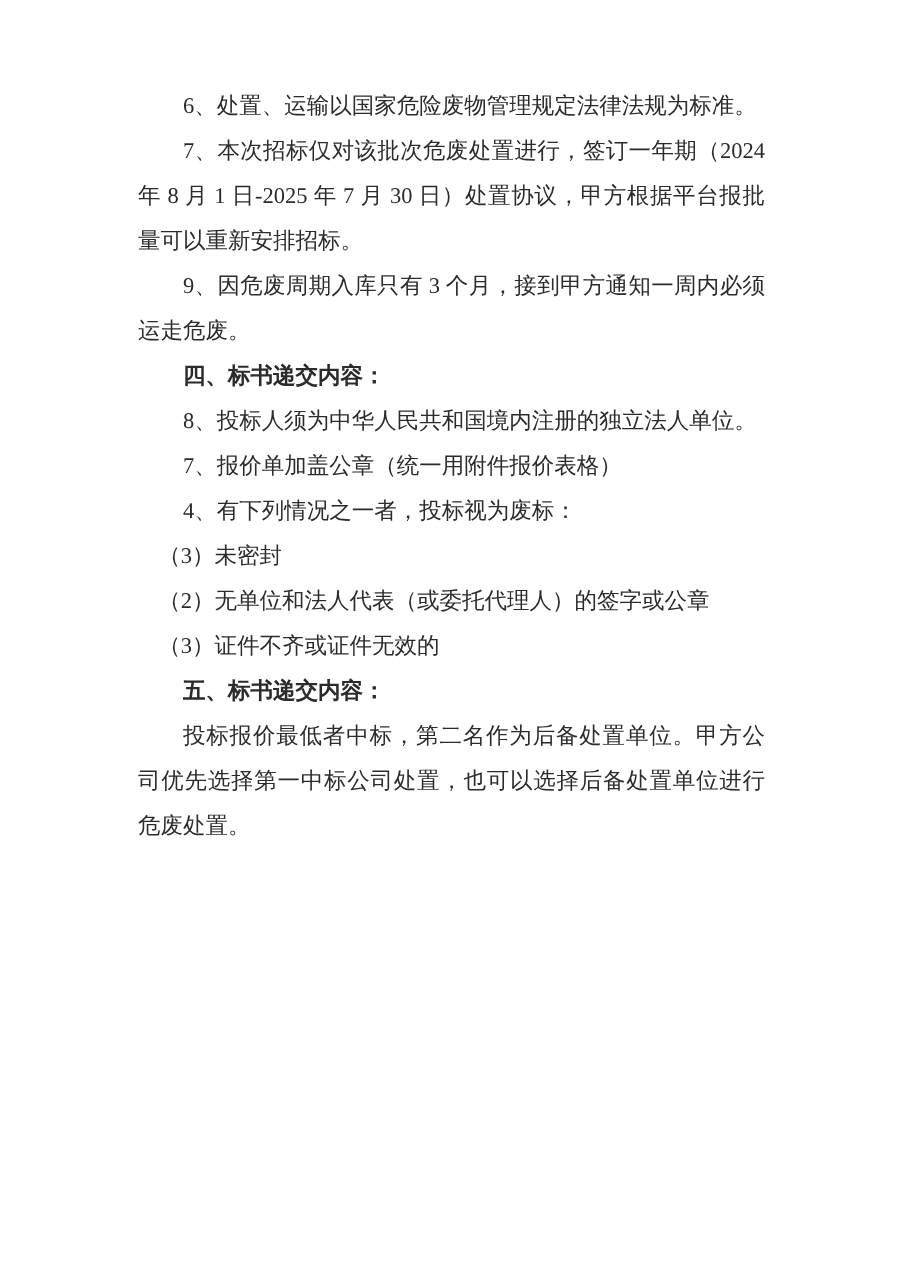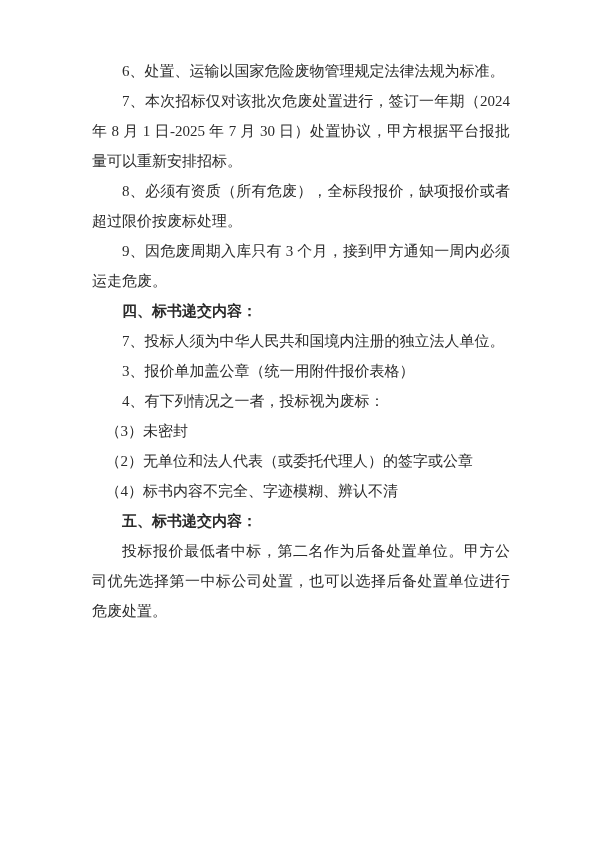--- a/index.html
+++ b/index.html
@@ -37,25 +37,24 @@
     margin-top: 9px;
   }
 </style>
 </head>
 <body>
 
 <div class="page">
   <div class="doc">
     <p>6、处置、运输以国家危险废物管理规定法律法规为标准。</p>
     <p>7、本次招标仅对该批次危废处置进行，签订一年期（2024 年 8 月 1 日-2025 年 7 月 30 日）处置协议，甲方根据平台报批量可以重新安排招标。</p>
-    <p>8、必须有资质（所有危废），全标段报价，缺项报价或者超过限价按废标处理。</p>
     <p>9、因危废周期入库只有 3 个月，接到甲方通知一周内必须运走危废。</p>
     <p class="heading">四、标书递交内容：</p>
-    <p>7、投标人须为中华人民共和国境内注册的独立法人单位。</p>
-    <p>3、报价单加盖公章（统一用附件报价表格）</p>
+    <p>8、投标人须为中华人民共和国境内注册的独立法人单位。</p>
+    <p>7、报价单加盖公章（统一用附件报价表格）</p>
     <p>4、有下列情况之一者，投标视为废标：</p>
     <p class="sub">（3）未密封</p>
     <p class="sub">（2）无单位和法人代表（或委托代理人）的签字或公章</p>
-    <p class="sub">（4）标书内容不完全、字迹模糊、辨认不清</p>
+    <p class="sub">（3）证件不齐或证件无效的</p>
     <p class="heading">五、标书递交内容：</p>
     <p>投标报价最低者中标，第二名作为后备处置单位。甲方公司优先选择第一中标公司处置，也可以选择后备处置单位进行危废处置。</p>
   </div>
 </div>
 
 </body></html>

